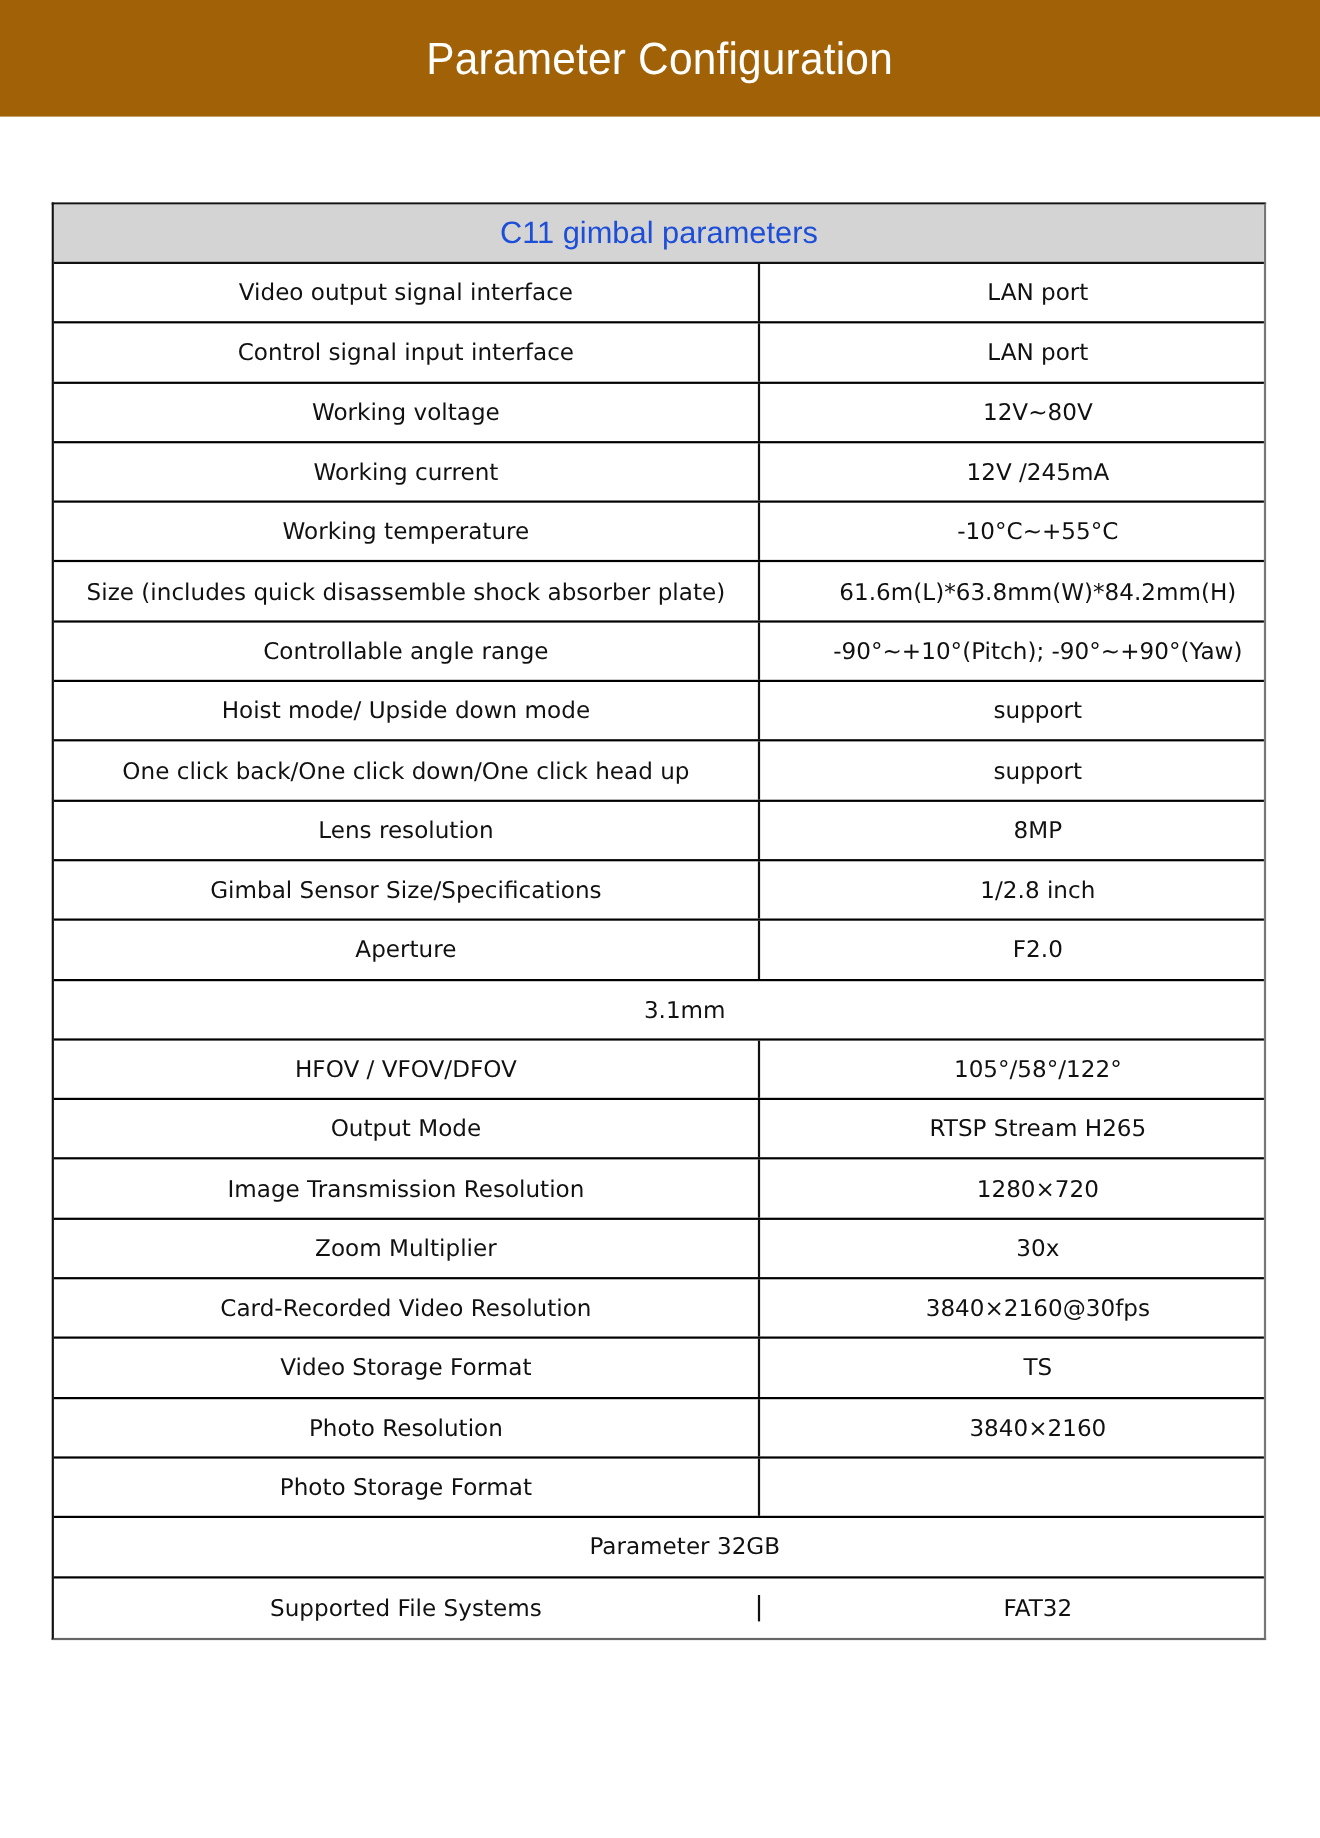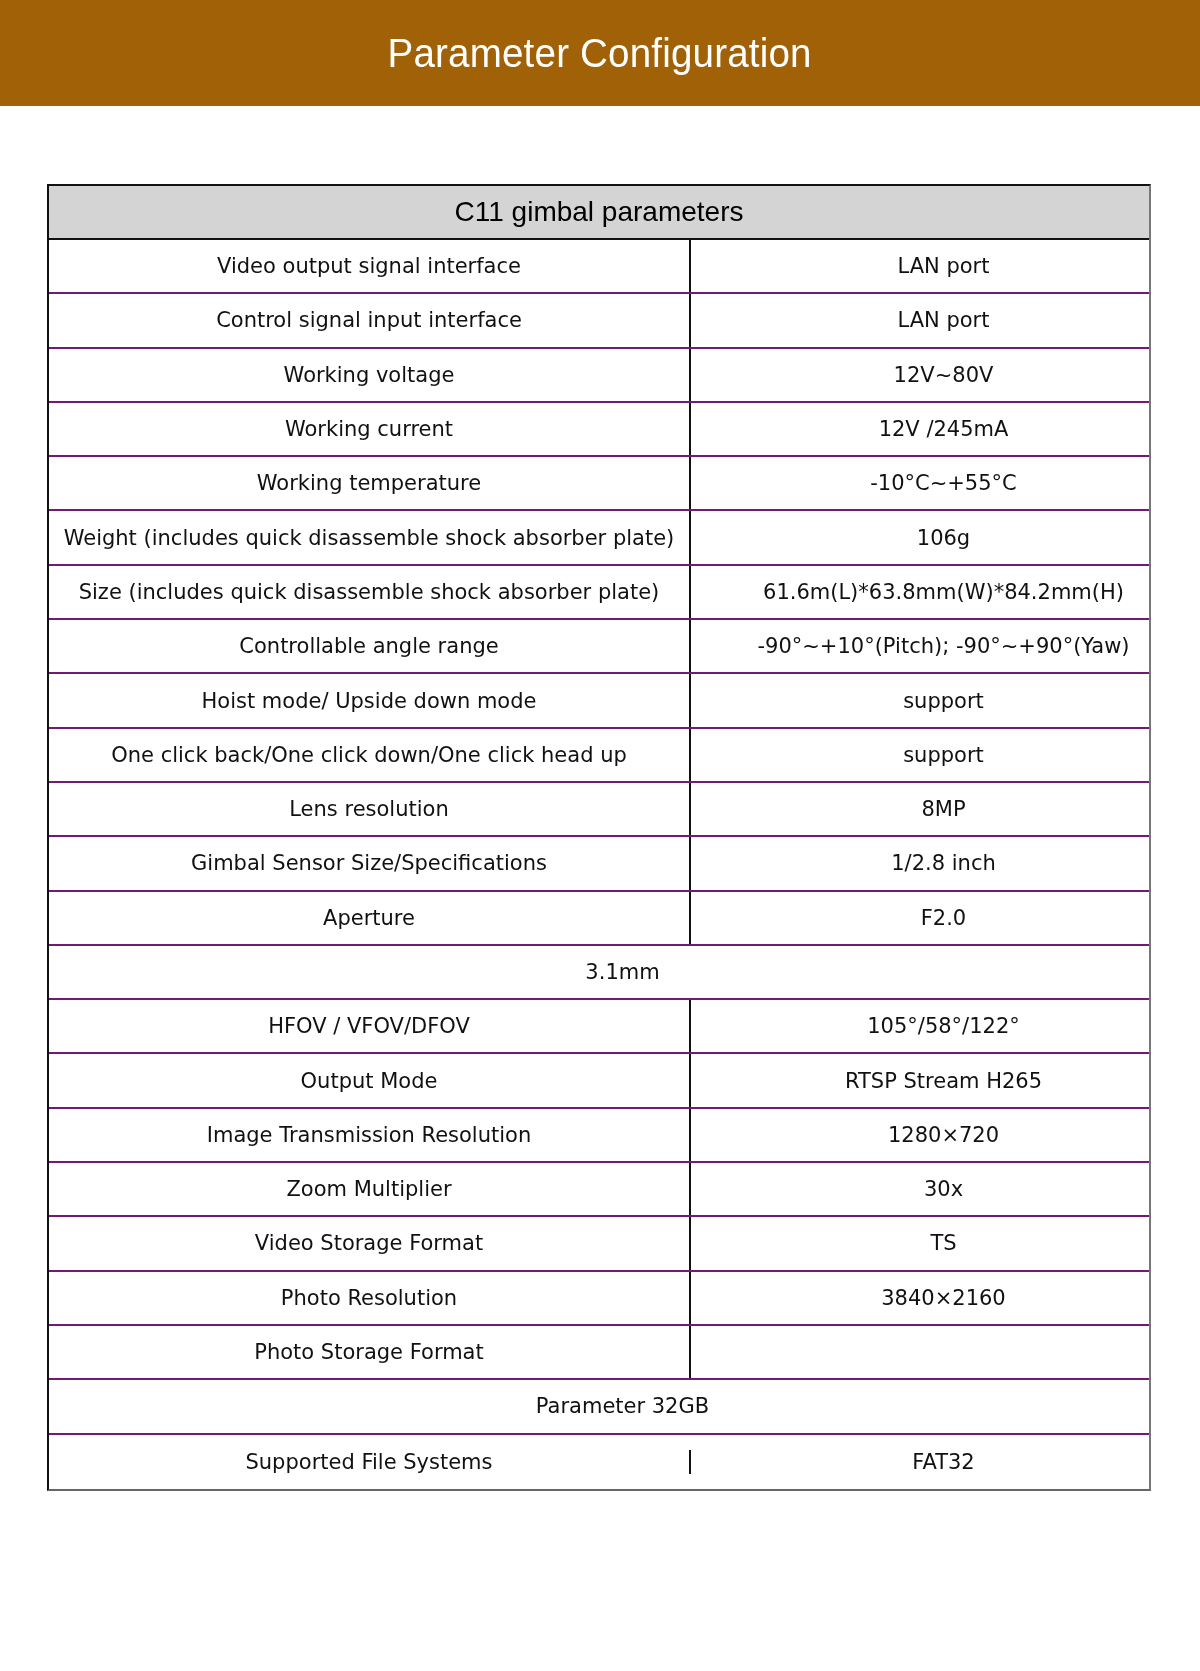--- a/index.html
+++ b/index.html
@@ -6,22 +6,22 @@
     body { width: 1200px; height: 1671px; position: relative; overflow: hidden;
       font-family: "DejaVu Sans", sans-serif; color: #111; }
     .banner { position: absolute; left: 0; top: 0; width: 1200px; height: 106px; background: #a16207;
       display: flex; align-items: center; justify-content: center; }
     .banner h1 { margin: 0; color: #fff; font-family: "Liberation Sans", sans-serif; font-weight: normal;
       font-size: 41px; letter-spacing: 0.2px; transform: scaleX(0.94); }
     .table { position: absolute; left: 47px; top: 184px; width: 1104px; border: 2px solid #111;
       border-right-color: #777; border-bottom-color: #666; box-sizing: border-box; }
     .thead { height: 54px; background: #d4d4d4; border-bottom: 2px solid #111; display: flex;
       align-items: center; justify-content: center; box-sizing: border-box; }
-    .thead span { font-family: "Liberation Sans", sans-serif; font-size: 28px; color: #000000; }
-    .row { display: flex; height: 54.3px; border-bottom: 2px solid #701a75; box-sizing: border-box; }
+    .thead span { font-family: "Liberation Sans", sans-serif; font-size: 28px; color: #1d4ed8; }
+    .row { display: flex; height: 54.3px; border-bottom: 2px solid #000000; box-sizing: border-box; }
     .row:last-child { border-bottom: none; align-items: center; }
     .cell { display: flex; align-items: center; justify-content: center; font-size: 21px;
       color: #111; white-space: nowrap; }
     .cell.key { width: 642px; border-right: 2px solid #111; box-sizing: border-box; }
     .cell.val { flex: 1; margin-left: 47px; }
   </style>
 </head>
 <body>
 
 <div class="banner">
@@ -45,24 +45,20 @@
         <div class="cell key">Working voltage</div>
         <div class="cell val">12V~80V</div>
       </div>
       <div class="row">
         <div class="cell key">Working current</div>
         <div class="cell val">12V /245mA</div>
       </div>
       <div class="row">
         <div class="cell key">Working temperature</div>
         <div class="cell val">-10°C~+55°C</div>
-      </div>
-      <div class="row">
-        <div class="cell key">Weight (includes quick disassemble shock absorber plate)</div>
-        <div class="cell val">106g</div>
       </div>
       <div class="row">
         <div class="cell key">Size (includes quick disassemble shock absorber plate)</div>
         <div class="cell val">61.6m(L)*63.8mm(W)*84.2mm(H)</div>
       </div>
       <div class="row">
         <div class="cell key">Controllable angle range</div>
         <div class="cell val">-90°~+10°(Pitch); -90°~+90°(Yaw)</div>
       </div>
       <div class="row">
@@ -98,20 +94,24 @@
       </div>
       <div class="row">
         <div class="cell key">Image Transmission Resolution</div>
         <div class="cell val">1280×720</div>
       </div>
       <div class="row">
         <div class="cell key">Zoom Multiplier</div>
         <div class="cell val">30x</div>
       </div>
       <div class="row">
+        <div class="cell key">Card-Recorded Video Resolution</div>
+        <div class="cell val">3840×2160@30fps</div>
+      </div>
+      <div class="row">
         <div class="cell key">Video Storage Format</div>
         <div class="cell val">TS</div>
       </div>
       <div class="row">
         <div class="cell key">Photo Resolution</div>
         <div class="cell val">3840×2160</div>
       </div>
       <div class="row">
         <div class="cell key">Photo Storage Format</div>
       </div>

